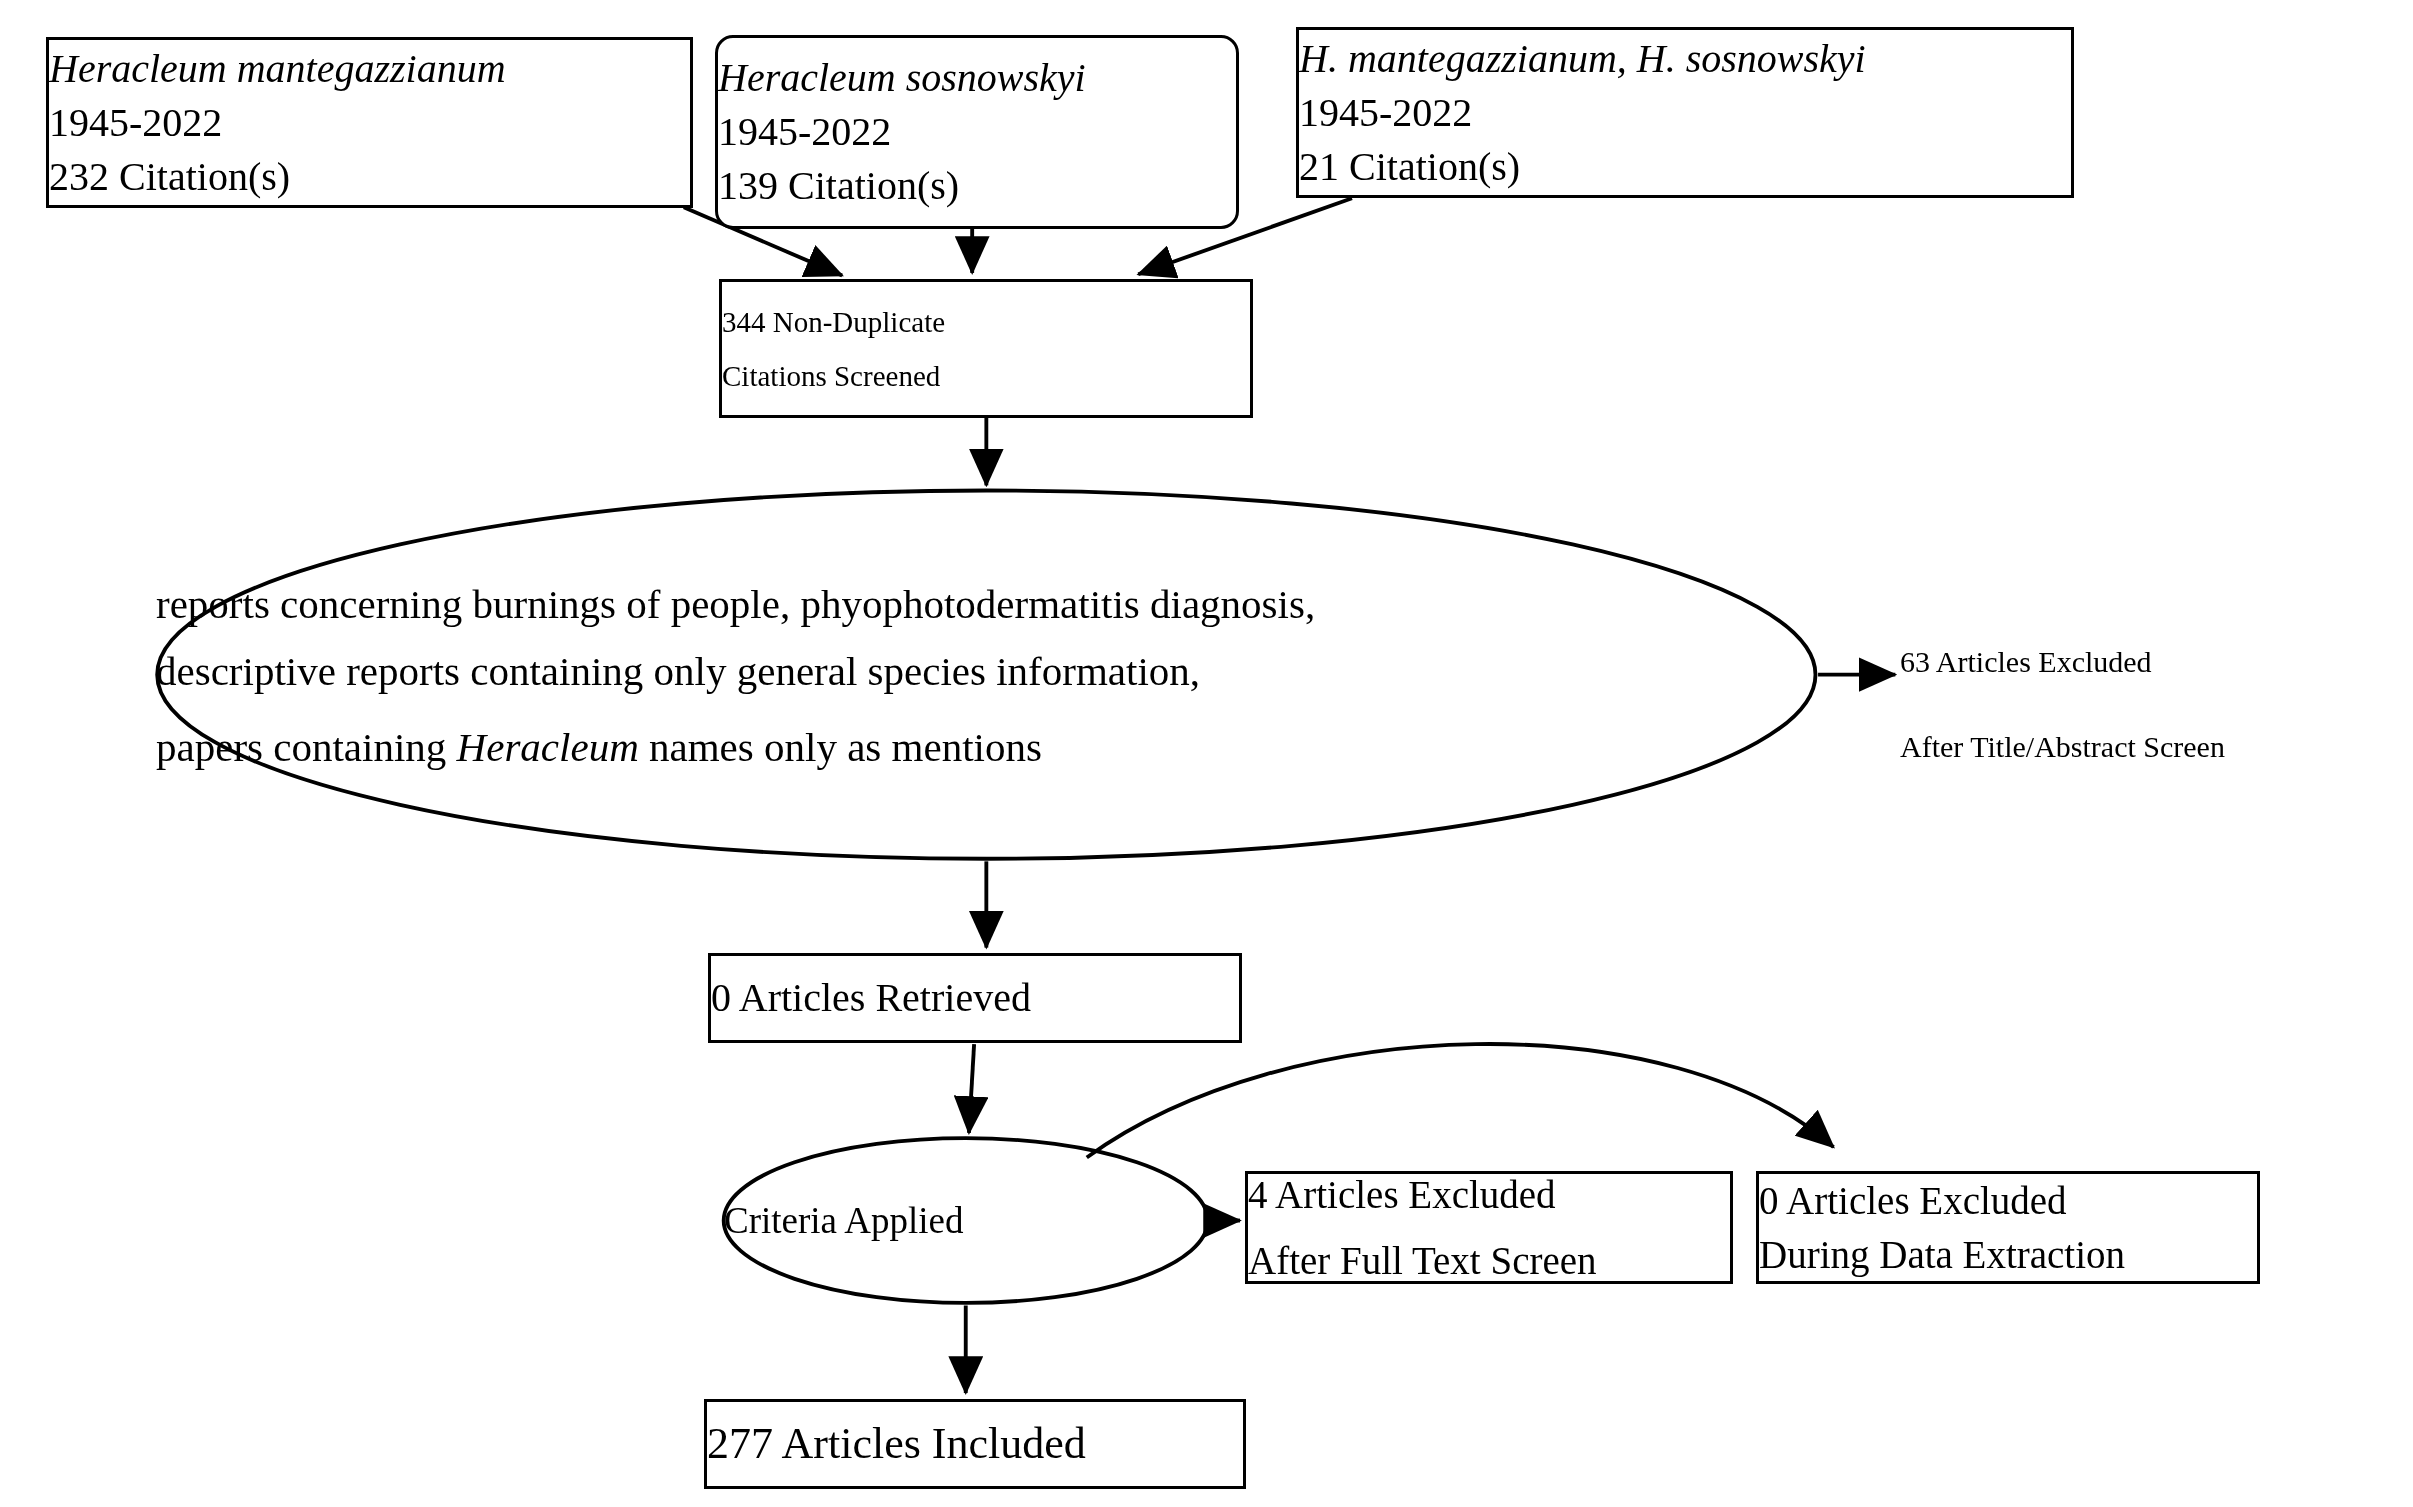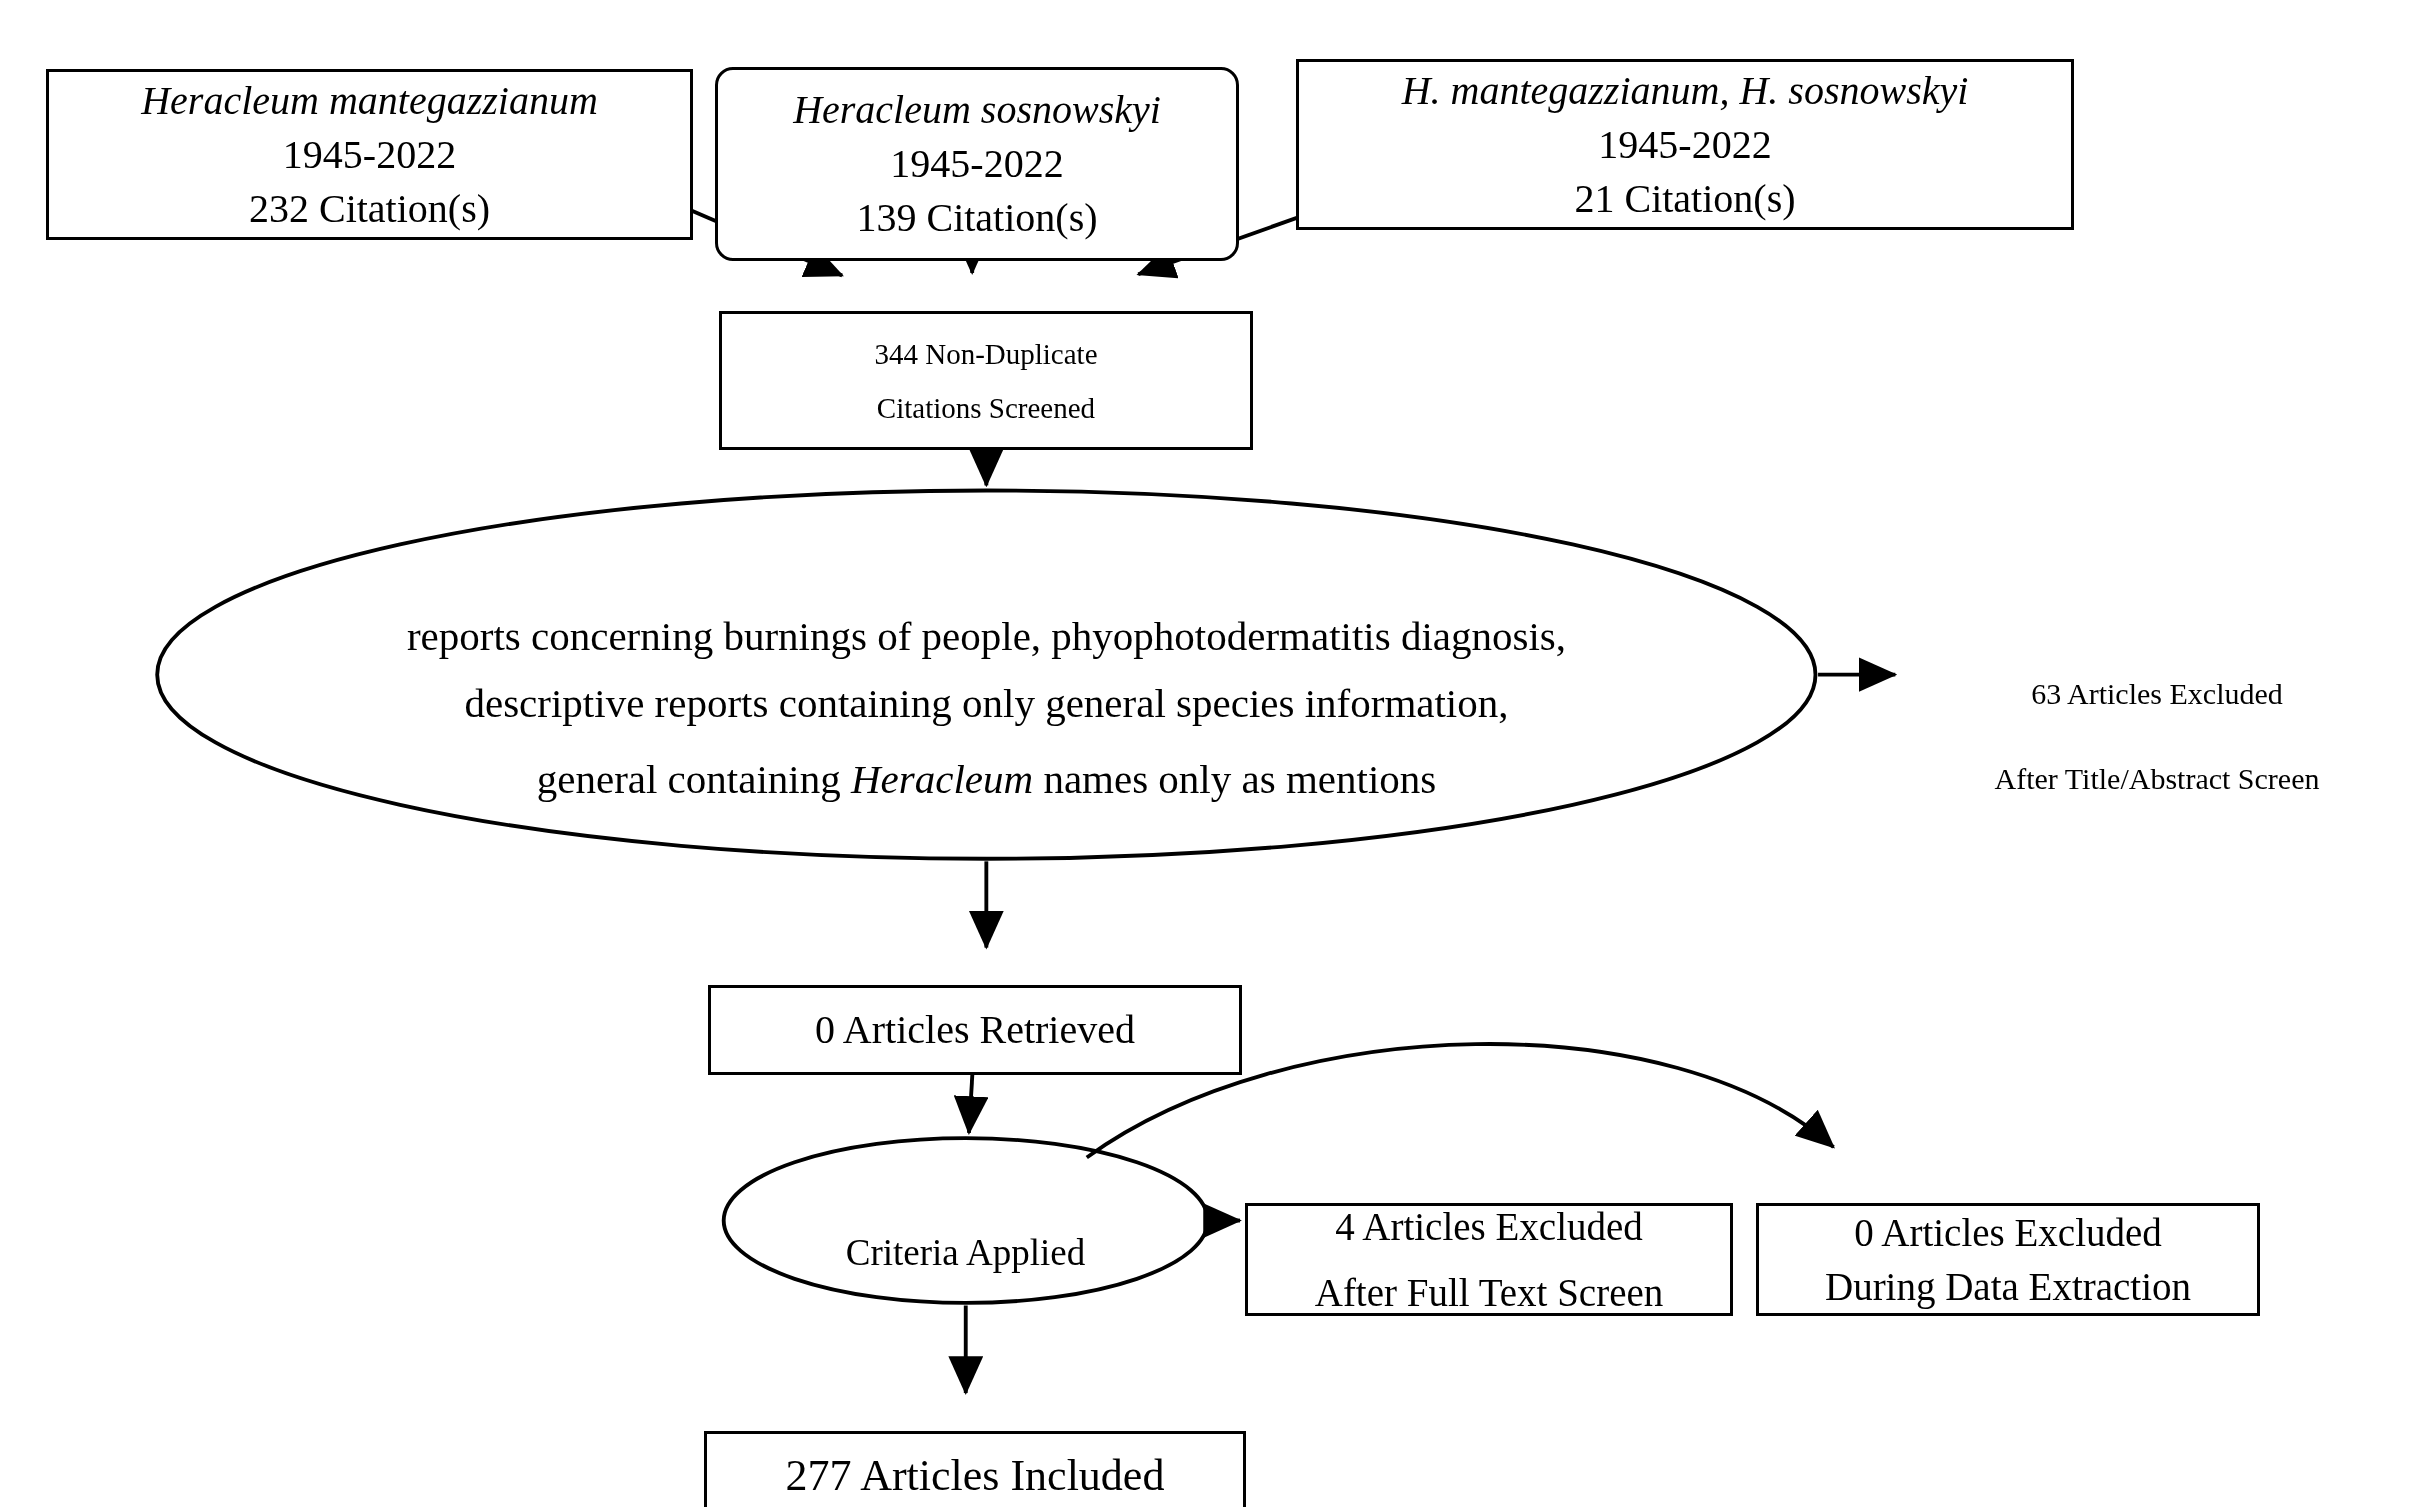--- a/index.html
+++ b/index.html
@@ -21,24 +21,23 @@
     left: 0;
     top: 0;
     width: 2413px;
     height: 1507px;
   }
   .node {
     position: absolute;
     box-sizing: border-box;
     display: flex;
     flex-direction: column;
-    align-items: center;
+    align-items: flex-start;
     justify-content: center;
     text-align: center;
-    margin-top: 32px;
   }
   .box {
     border: 3.9px solid #000000;
     background: #ffffff;
   }
   .italic { font-style: italic; }
 
   #src-box-1 { left: 46px;   top: 37px;  width: 647px; height: 171px; font-size: 40px; line-height: 54px; }
   #src-box-2 { left: 715px; top: 35px;  width: 524px;  height: 194px; font-size: 40px; line-height: 54px; border-radius: 18px; }
   #src-box-3 { left: 1296px; top: 27px;  width: 778px; height: 171px; font-size: 40px; line-height: 54px; }
@@ -115,21 +114,21 @@
   </div>
 
   <div class="node box" id="screened-box">
     <div>344 Non-Duplicate</div>
     <div>Citations Screened</div>
   </div>
 
   <div class="node" id="big-ellipse-text">
     <div>reports concerning burnings of people, phyophotodermatitis diagnosis,</div>
     <div>descriptive reports containing only general species information,</div>
-    <div class="line3-gap"><span>general containing </span><span class="italic">Heracleum</span><span> names only as mentions</span></div>
+    <div class="line3-gap"><span>papers containing </span><span class="italic">Heracleum</span><span> names only as mentions</span></div>
   </div>
 
   <div class="node" id="excluded-63">
     <div>63 Articles Excluded</div>
     <div>After Title/Abstract Screen</div>
   </div>
 
   <div class="node box" id="retrieved-box">
     <div>0 Articles Retrieved</div>
   </div>

